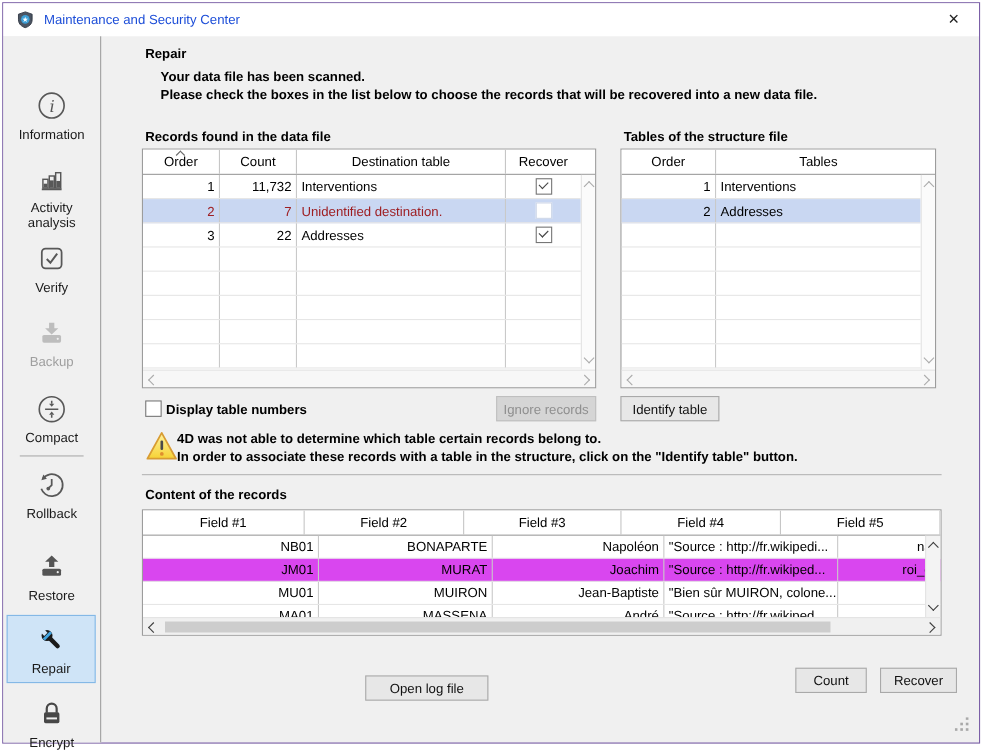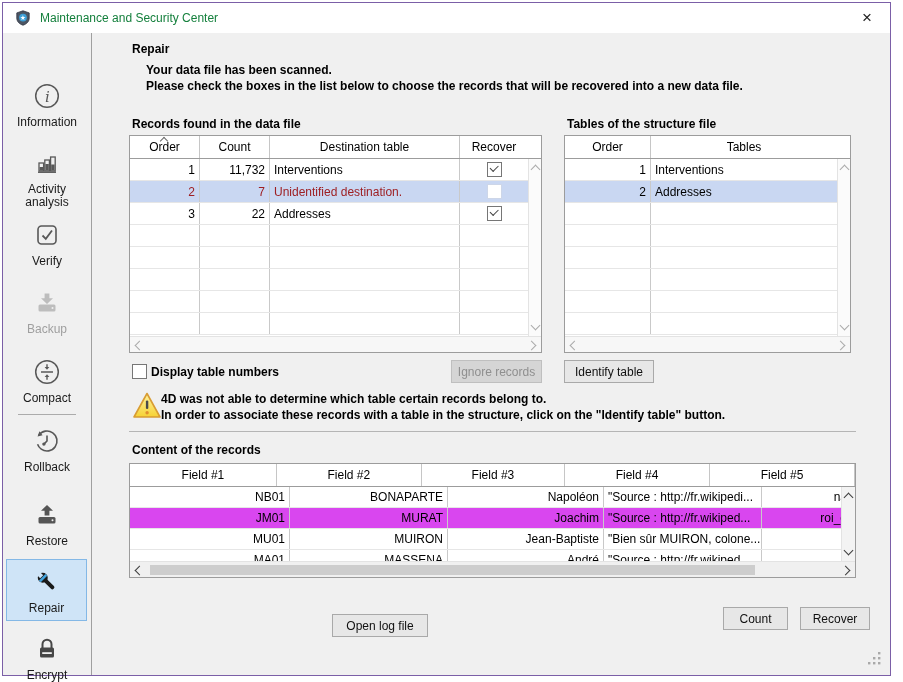--- a/index.html
+++ b/index.html
@@ -1,21 +1,21 @@
 <!DOCTYPE html>
 <html><head>
 <meta charset="utf-8">
 <style>
   html,body{margin:0;padding:0;background:#fff;}
   body{width:903px;height:682px;position:relative;font-family:"Liberation Sans",sans-serif;font-size:12px;color:#000;overflow:hidden;}
   .window{position:absolute;left:2px;top:2px;width:889px;height:674px;background:#f0f0f0;border:1px solid #7b5fa7;box-sizing:border-box;}
 
   
   .titlebar{position:absolute;left:0;top:0;right:0;height:30px;background:#fff;display:flex;align-items:center;padding-left:12px;}
-  .titlebar .ttl{margin-left:9px;font-size:12px;color:#15803d;}
+  .titlebar .ttl{margin-left:9px;font-size:12px;color:#1d4ed8;}
   .closebtn{position:absolute;right:0;top:0;width:46px;height:30px;display:flex;align-items:center;justify-content:center;font-size:17px;color:#222;cursor:default;}
 
   
   .sidebar{position:absolute;left:0;top:30px;bottom:0;width:89px;background:#f0f0f0;border-right:1px solid #9f9f9f;box-sizing:border-box;}
   .side-item{position:absolute;left:0;width:88px;display:flex;flex-direction:column;align-items:center;gap:3px;text-align:center;}
   .side-item .lbl{font-size:12px;color:#1a1a1a;line-height:13px;width:62px;}
   .side-item.disabled .lbl{color:#9f9f9f;}
   .side-item.selected{left:3px;width:81px;background:#cfe4f7;border:1px solid #84b8e6;box-sizing:border-box;padding-top:8px;}
   .side-divider{position:absolute;left:15px;width:58px;height:1px;background:#ababab;}
 
@@ -420,21 +420,21 @@
         <i class="chev up dark"></i>
         <i class="chev down dark"></i>
       </div>
     <div class="hscroll active">
       <i class="chev lft dark"></i>
       <div class="hthumb"></div>
       <i class="chev rgt dark"></i>
     </div>
   </div>
 
-  <div class="btn" style="left:329px;top:611px;width:96px">Open log file</div>
+  <div class="btn" style="left:329px;top:611px;width:112px">Open log file</div>
   <div class="btn" style="left:720px;top:604px;width:65px">Count</div>
   <div class="btn" style="left:797px;top:604px;width:70px">Recover</div>
 
   <div class="grip">
     <svg width="13" height="13" viewBox="0 0 13 13">
       <rect x="10" y="0" width="2.4" height="2.4" fill="#a9a9a9"></rect>
       <rect x="5" y="5" width="2.4" height="2.4" fill="#a9a9a9"></rect>
         <rect x="10" y="5" width="2.4" height="2.4" fill="#a9a9a9"></rect>
       <rect x="0" y="10" width="2.4" height="2.4" fill="#a9a9a9"></rect>
         <rect x="5" y="10" width="2.4" height="2.4" fill="#a9a9a9"></rect>

